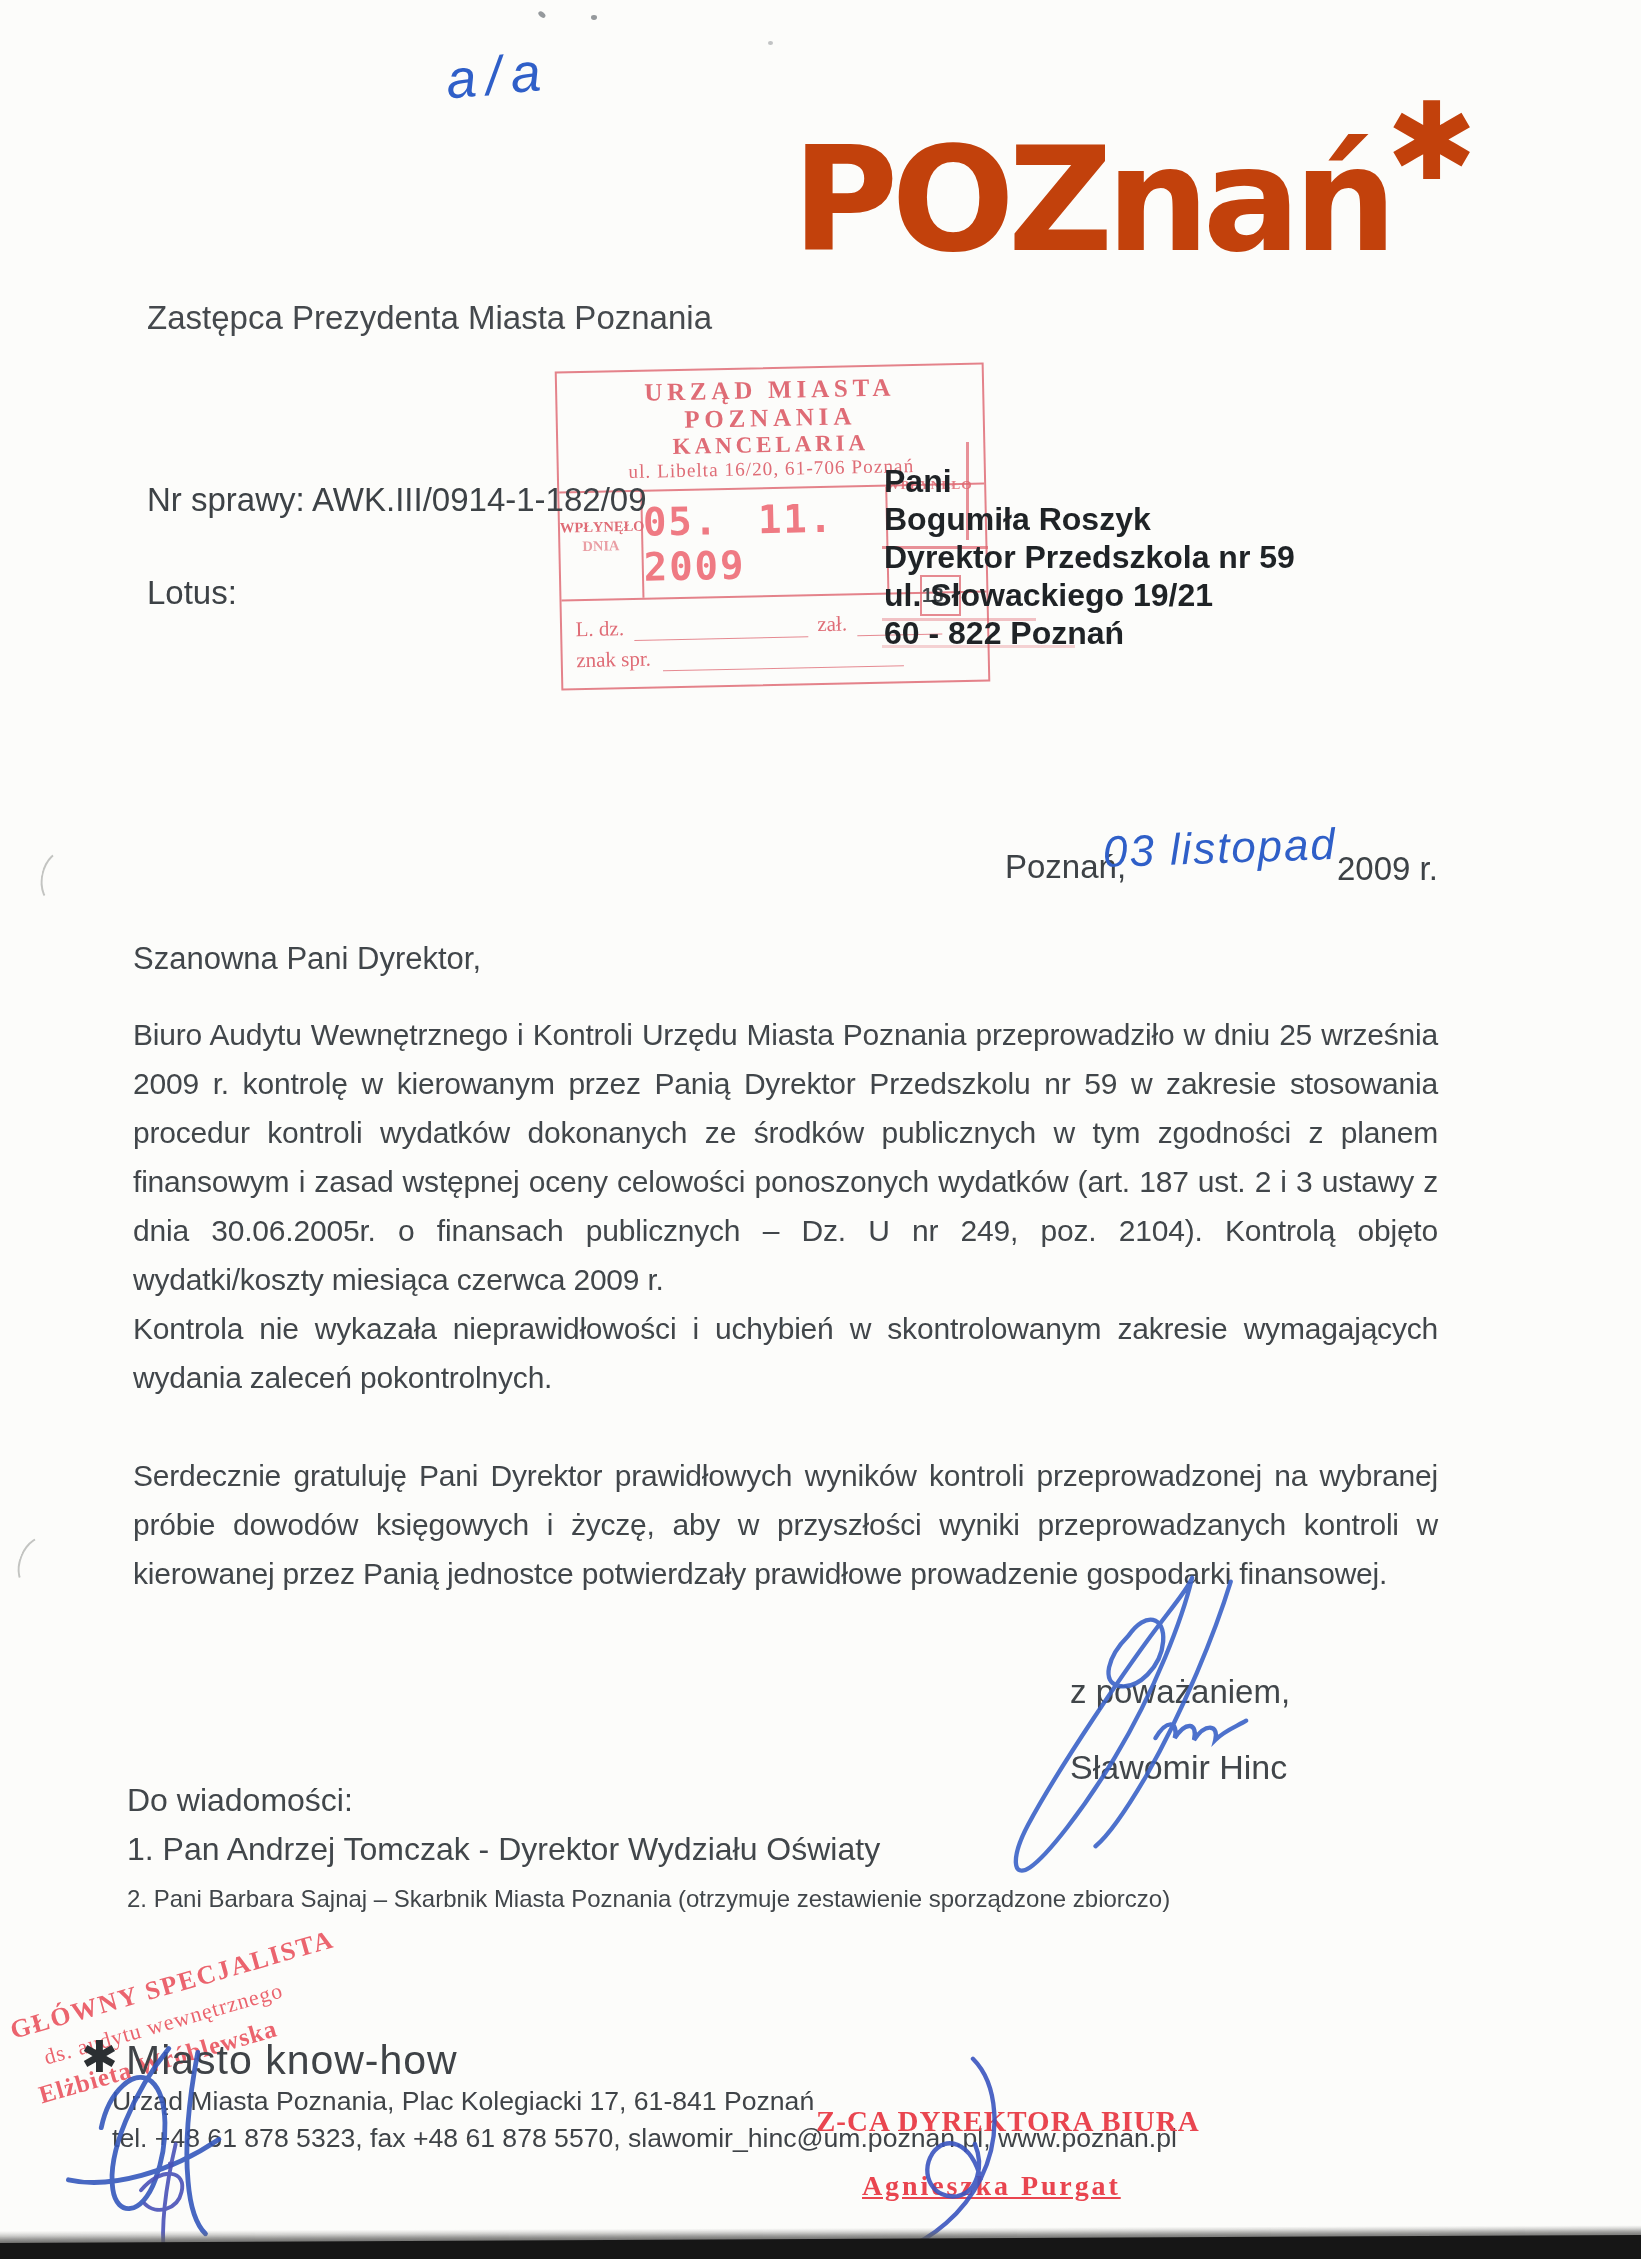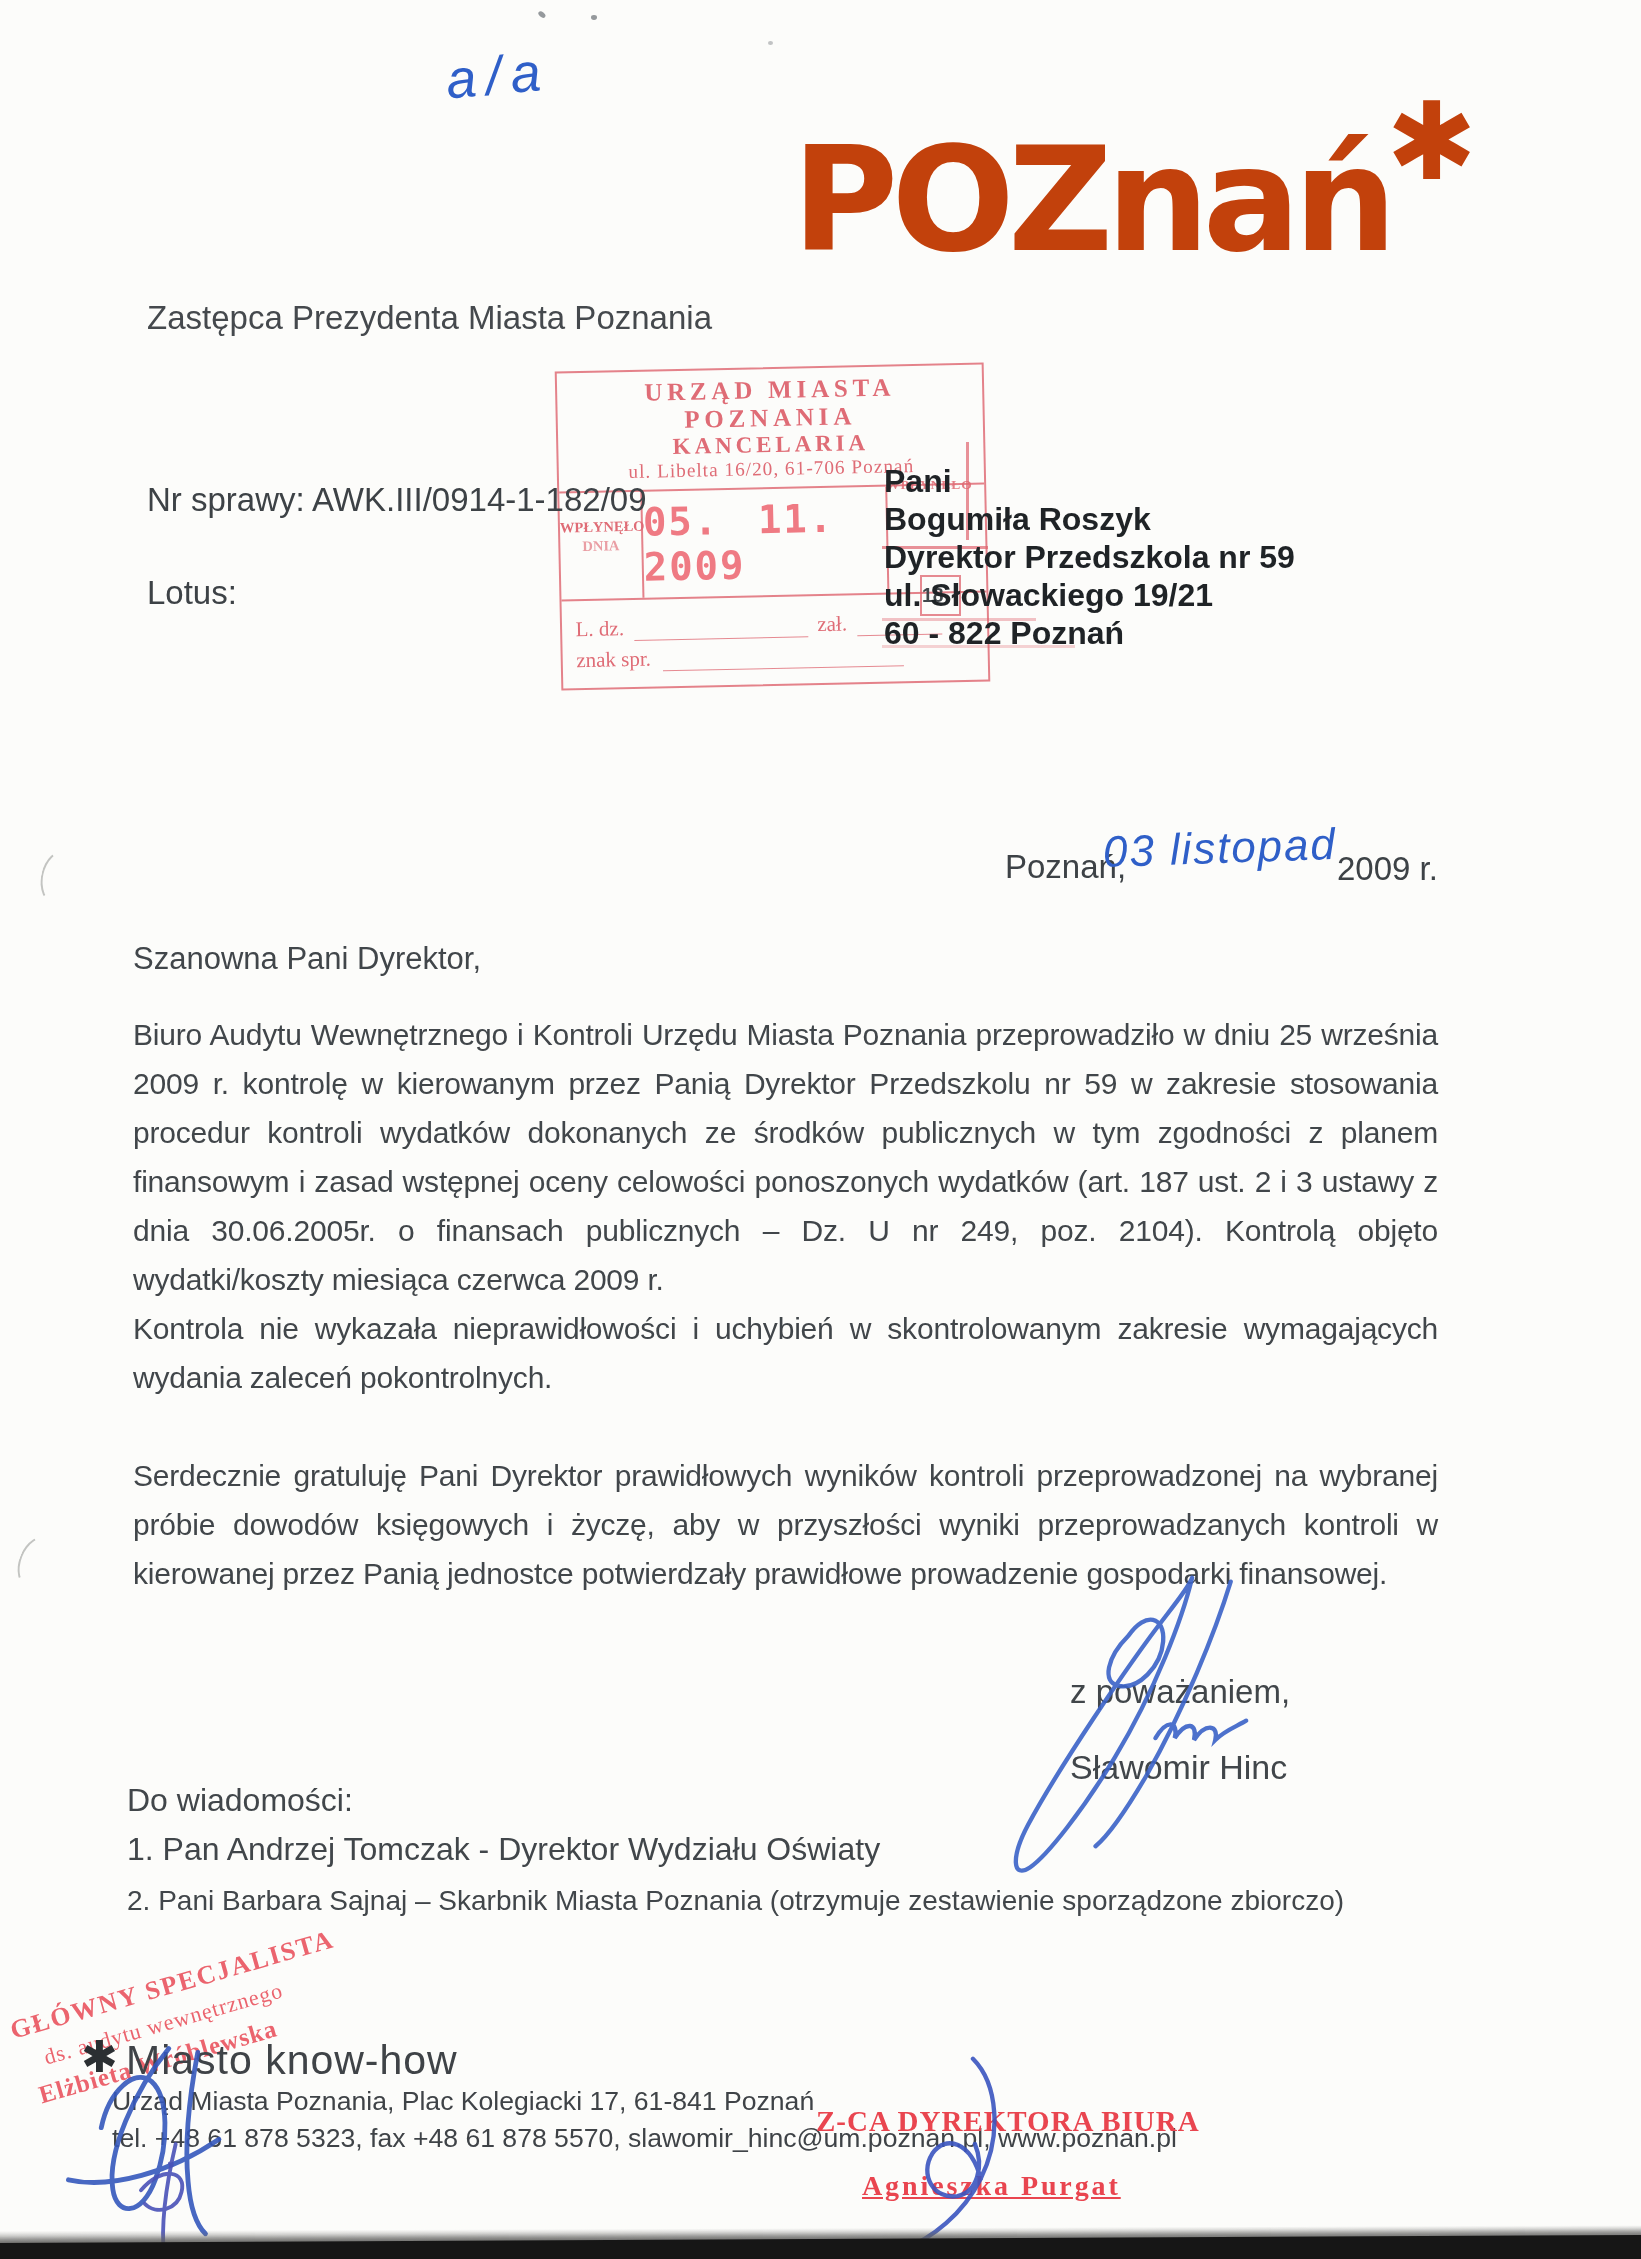--- a/index.html
+++ b/index.html
@@ -82,21 +82,21 @@
     font-size:30px; line-height:49px; text-align:justify; letter-spacing:-0.2px;
   }
   .body p{ margin:0; }
   .body p.sp{ margin-top:49px; }
   
   .valediction{ position:absolute; left:1070px; top:1673px; font-size:33px; }
   .signer{ position:absolute; left:1070px; top:1748px; font-size:34px; }
   
   .cc-head{ position:absolute; left:127px; top:1782px; font-size:32px; }
   .cc-1{ position:absolute; left:127px; top:1831px; font-size:32px; }
-  .cc-2{ position:absolute; left:127px; top:1885px; font-size:28px;text-align:right; }
+  .cc-2{ position:absolute; left:127px; top:1885px; font-size:24px;text-align:right; }
   
   .f-ast{ position:absolute; left:81px; top:2031px; font-size:44px; color:#2b2f32; font-style:normal; }
   .f-brand{ position:absolute; left:126px; top:2037px; font-size:41px; color:#3f4347; letter-spacing:1px; }
   .f-addr{ position:absolute; left:112px; top:2086px; font-size:26.6px; color:#3f4347; }
   .f-tel{ position:absolute; left:112px; top:2123px; font-size:26.6px; color:#3f4347; }
   
   .st-spec{
     position:absolute; left:5.8px; top:2014px;
     transform:rotate(-16deg); transform-origin:left top;
     color:#e9505b; font-family:"Liberation Serif", serif; font-weight:bold;

